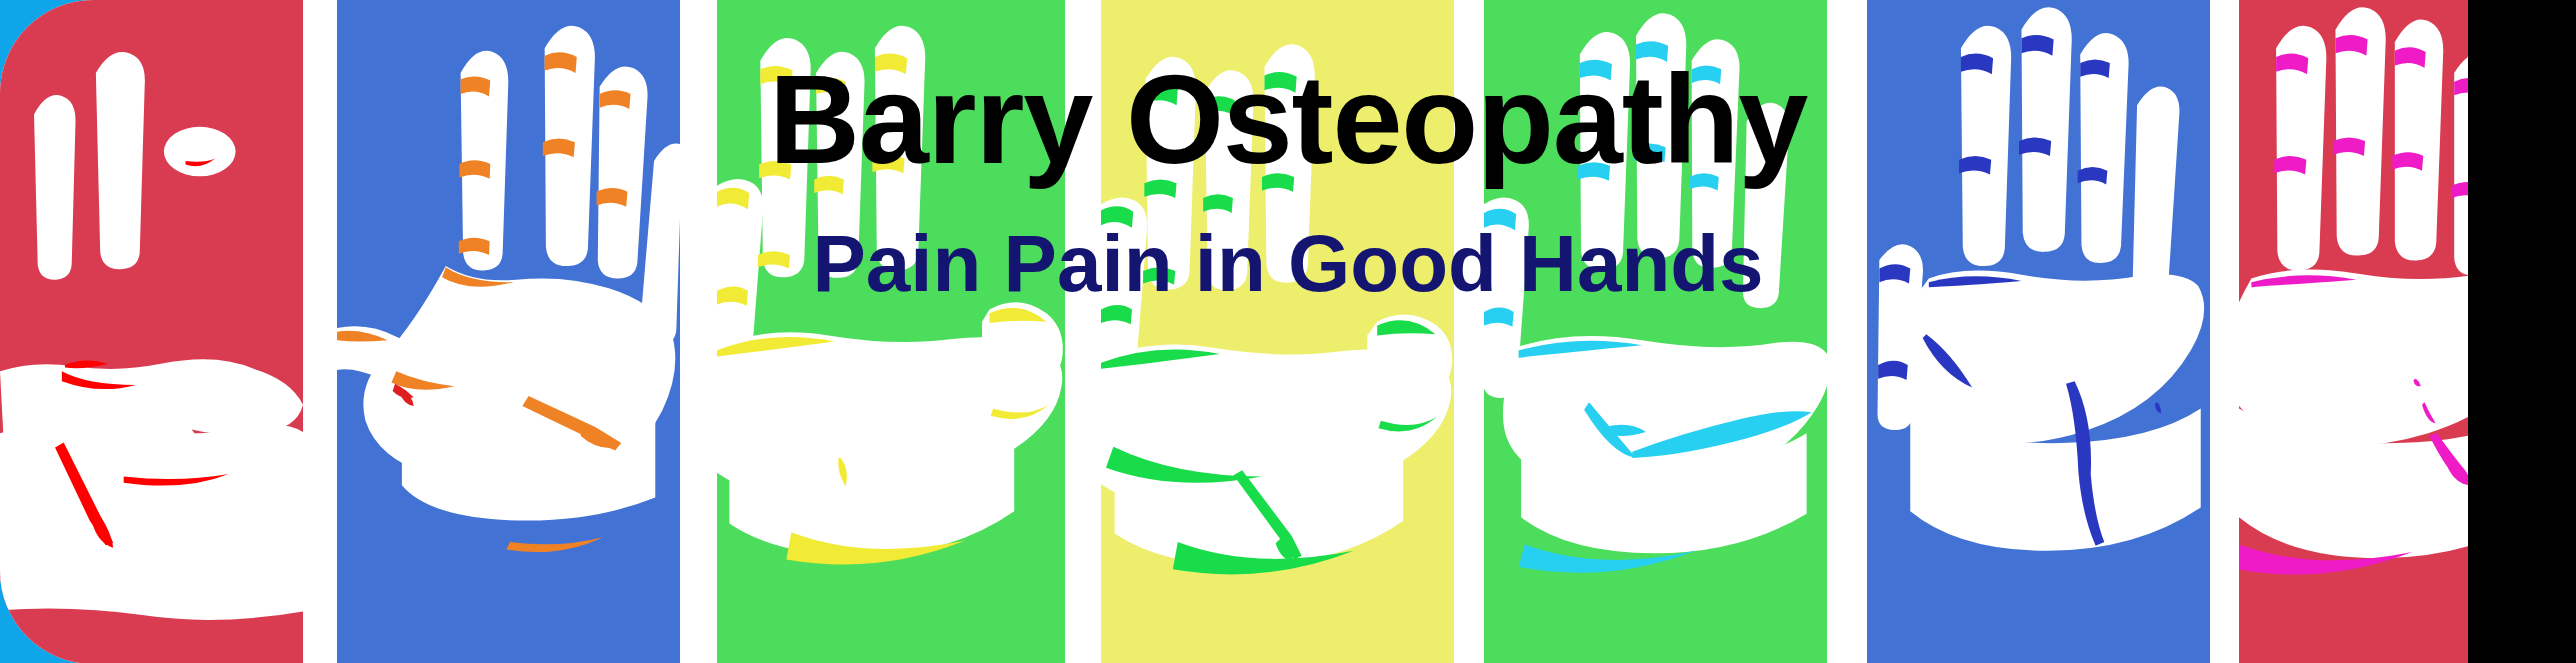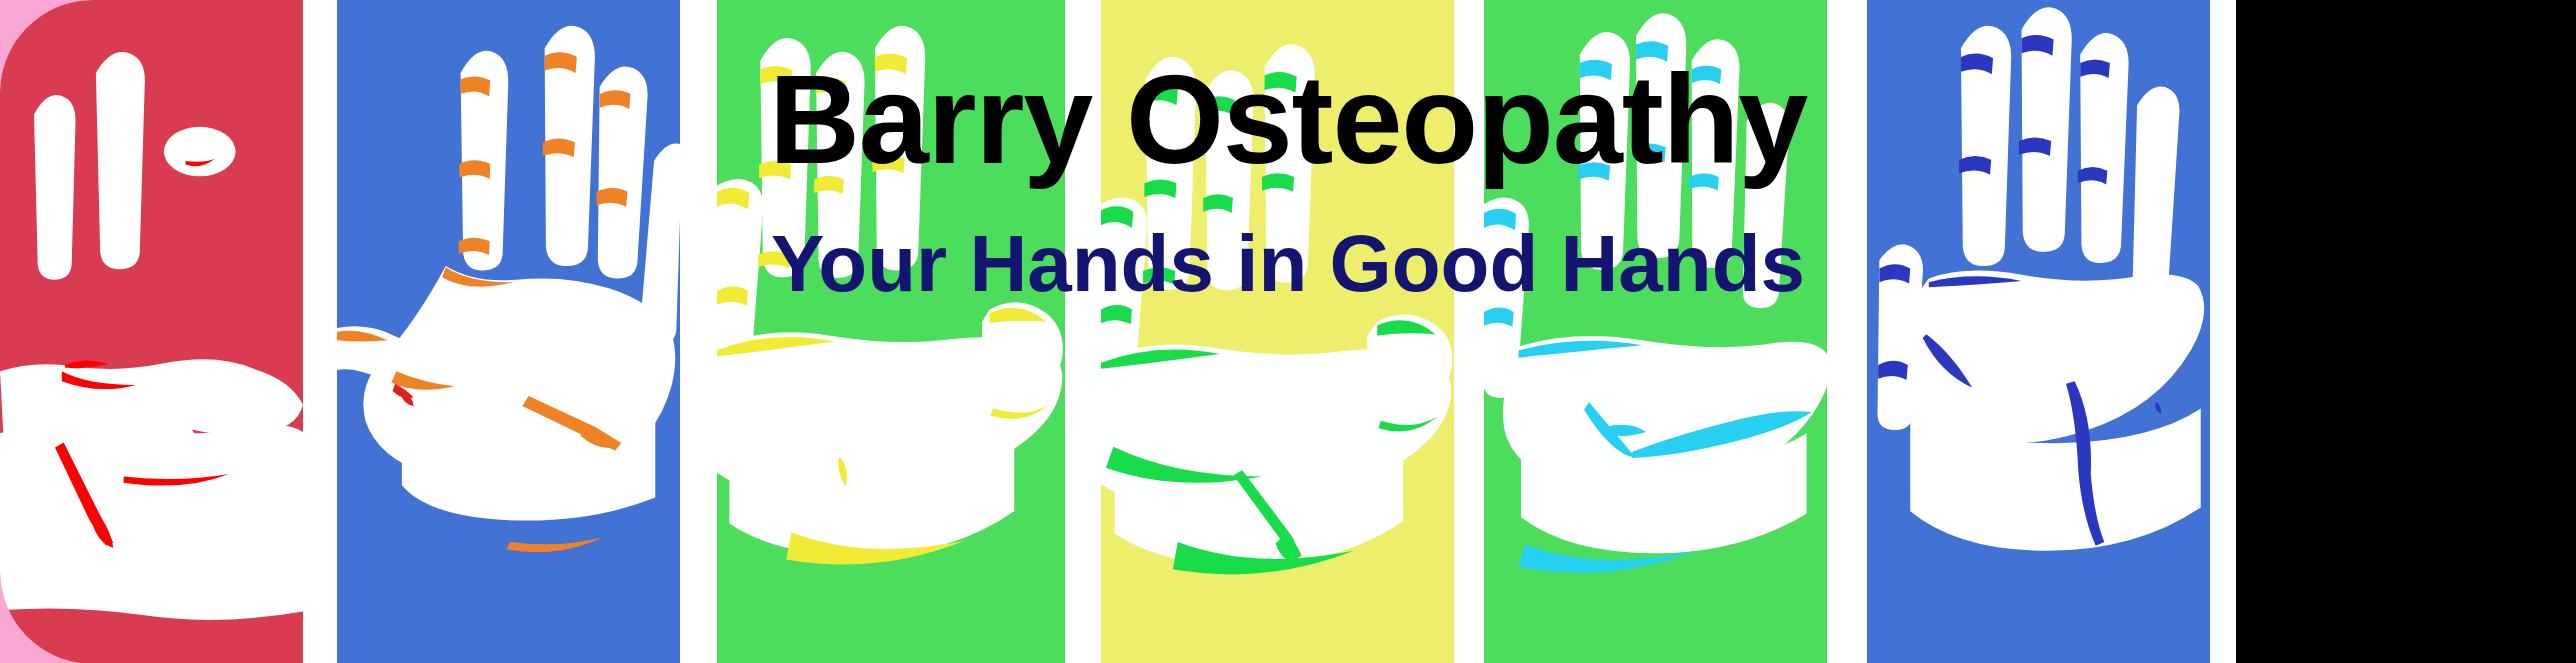--- a/index.html
+++ b/index.html
@@ -9,23 +9,23 @@
   }
   body {
     width: 2576px;
     height: 664px;
     overflow: hidden;
     font-family: "Liberation Sans", sans-serif;
   }
 
   #banner {
     position: relative;
-    width: 2236px;
-    height: 664px;
-    background: #f9a8d4;
+    width: 2468px;
+    height: 664px;
+    background: #0ea5e9;
     overflow: hidden;
   }
 
   
   #plaque {
     position: absolute;
     left: 0;
     top: 0;
     width: 2576px;
     height: 664px;
@@ -327,16 +327,16 @@
             <path d="M476 690 q14 10 16 24 q-18 0 -22 -20 z"></path>
           </g>
         </svg>
       </div>
     </div>
 
   </div>
 
   <div id="text-block">
     <div id="title">Barry Osteopathy</div>
-    <div id="subtitle">Your Hands in Good Hands</div>
+    <div id="subtitle">Pain Pain in Good Hands</div>
   </div>
 </div>
 
 
 </body></html>

